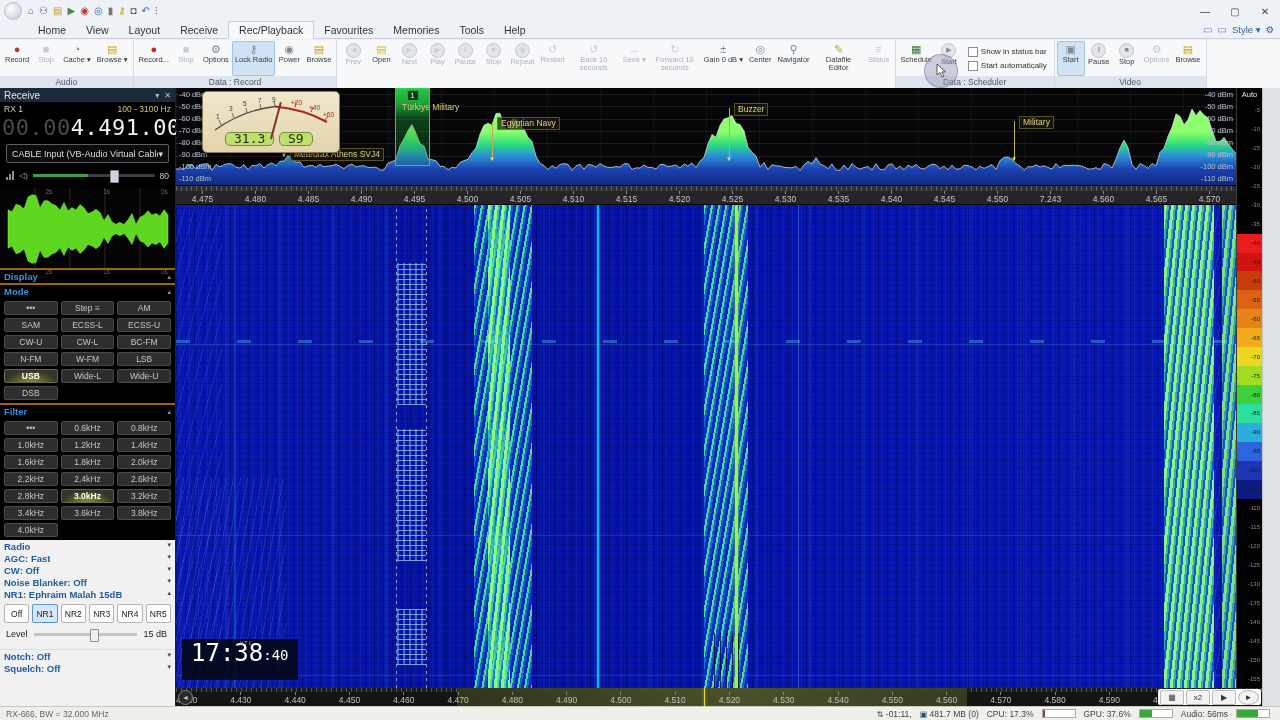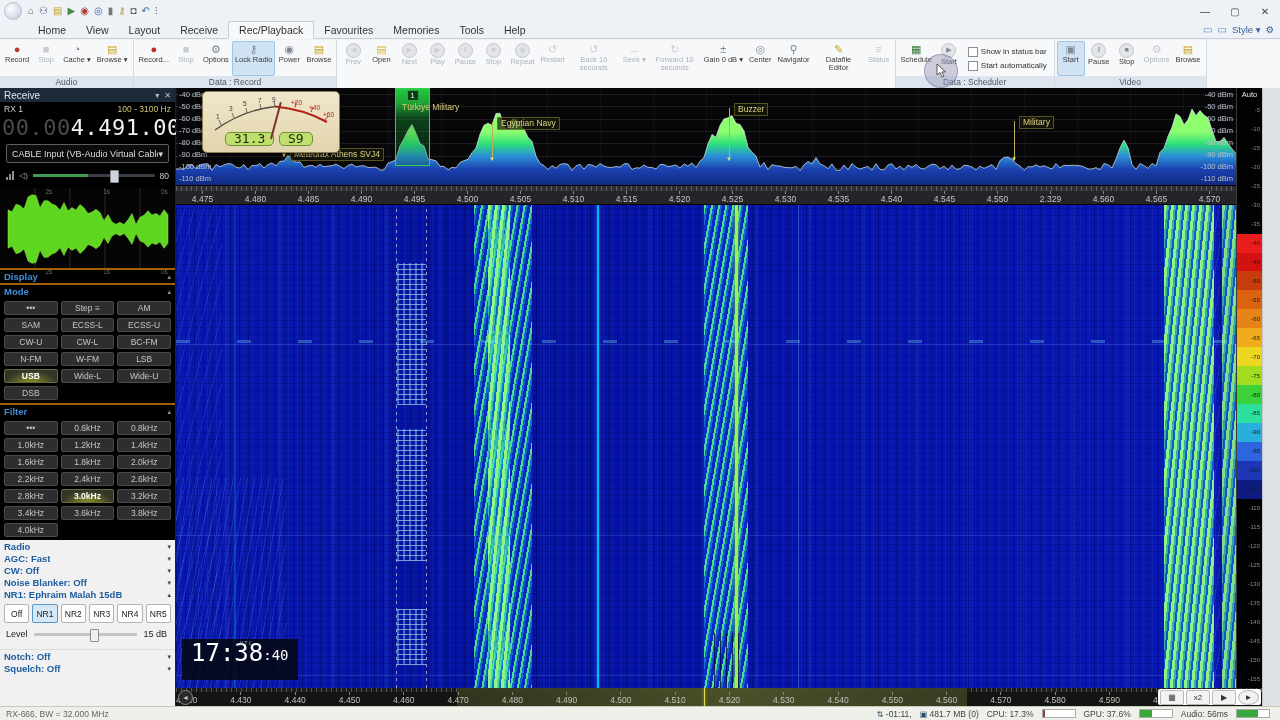--- a/index.html
+++ b/index.html
@@ -65,21 +65,21 @@
   .stimes.top{top:0;} .stimes.bot{bottom:0;}
   .stimes span{position:absolute;}
   .stimes span:nth-child(1){left:26%;} .stimes span:nth-child(2){left:59%;} .stimes span:nth-child(3){left:92%;}
   .sec-h{height:13px;background:#000;color:#3f8fd6;font-size:9.5px;font-weight:bold;display:flex;align-items:center;padding:0 4px;border-top:2px solid #a16207;}
   .sec-h .sp{flex:1;}
   .sec-h .chev{color:#8a8f96;font-size:7px;font-weight:normal;}
   .bgrid{background:#000;padding:3px 4px;display:grid;grid-template-columns:repeat(3,1fr);gap:3px;}
   .gbtn{height:12px;background:#2e2e2e;border:1px solid #4a4a4a;color:#c6c6c6;font-size:8.5px;display:flex;align-items:center;justify-content:center;border-radius:2px;}
   .gbtn.sel{color:#fff;font-weight:bold;background:radial-gradient(ellipse at 50% 115%,rgba(190,210,40,.65),rgba(60,60,30,0) 70%),#343428;border-color:#6a6a40;}
   .lp-light{flex:1;background:#f1f1f1;display:flex;flex-direction:column;overflow:hidden;}
-  .lrow{height:11px;display:flex;align-items:center;padding:1px 4px 0;color:#1d5c9e;font-size:9.5px;font-weight:bold;}
+  .lrow{height:11px;display:flex;align-items:flex-start;padding:1px 4px 0;color:#1d5c9e;font-size:9.5px;font-weight:bold;}
   .lrow .sp{flex:1;}
   .lrow .chev{color:#444;font-size:7px;font-weight:normal;}
   .nr-row{display:flex;gap:3px;padding:4px 4px 2px;}
   .nrbtn{flex:1;height:17px;background:#fdfdfd;border:1px solid #b4b4b4;border-radius:2px;color:#222;font-size:8.5px;display:flex;align-items:center;justify-content:center;}
   .nrbtn.sel{background:#d5e7f7;border-color:#5a96c8;}
   .level-row{display:flex;align-items:center;gap:6px;padding:4px 8px 4px 6px;color:#222;font-size:9px;}
   .lslider{flex:1;height:3px;background:#c4c4c4;position:relative;border-radius:1px;}
   .lslider .thumb{position:absolute;left:54%;top:-4px;width:7px;height:11px;background:#efefef;border:1px solid #8a8f96;border-radius:1px;}
   .lp-div{height:6px;border-bottom:1px solid #ddd;}
 
@@ -650,21 +650,21 @@
         <span class="rlab">4.505</span>
         <span class="rlab">4.510</span>
         <span class="rlab">4.515</span>
         <span class="rlab">4.520</span>
         <span class="rlab">4.525</span>
         <span class="rlab">4.530</span>
         <span class="rlab">4.535</span>
         <span class="rlab">4.540</span>
         <span class="rlab">4.545</span>
         <span class="rlab">4.550</span>
-        <span class="rlab">2.329</span>
+        <span class="rlab">7.243</span>
         <span class="rlab">4.560</span>
         <span class="rlab">4.565</span>
         <span class="rlab">4.570</span>
       </div>
   </div>
 
   <div class="waterfall">
     <div class="wf wf-diag"></div>
     <div class="wf wf-diag2"></div>
     <div class="wf wf-thin" style="left:58px;width:2px;background:linear-gradient(0deg,rgba(0,200,255,.4),rgba(0,160,255,.2));opacity:.6"></div>

